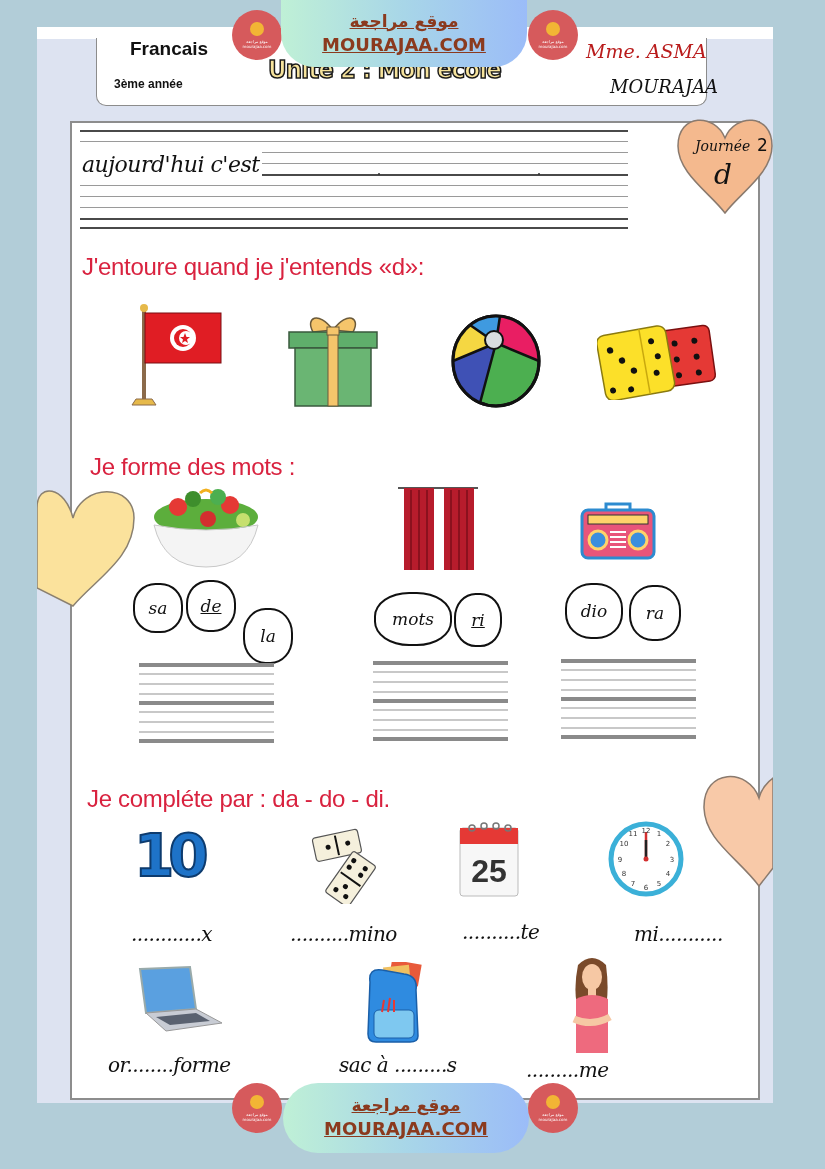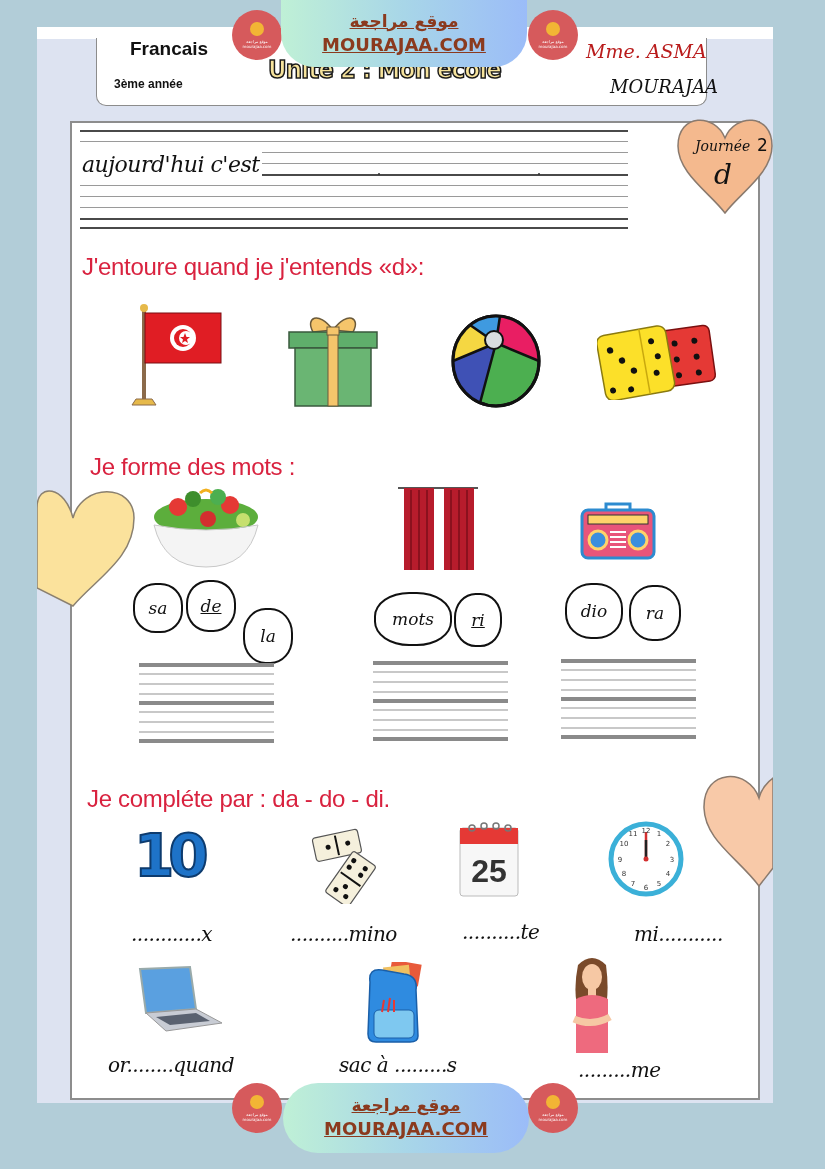--- a/index.html
+++ b/index.html
@@ -345,23 +345,23 @@
 </svg>
 
 <svg class="img" style="left:564px; top:955px;" width="56" height="100" viewBox="0 0 56 100">
   <path d="M14 10 Q28 -4 42 10 Q46 40 40 60 L16 60 Q8 40 14 10 Z" fill="#7a4a2a"></path>
   <ellipse cx="28" cy="22" rx="10" ry="13" fill="#f6c8a4"></ellipse>
   <rect x="24" y="33" width="8" height="8" fill="#f6c8a4"></rect>
   <path d="M12 44 Q28 36 44 44 L44 98 L12 98 Z" fill="#ee6a7e"></path>
   <path d="M10 64 Q28 72 46 62" stroke="#f6c8a4" stroke-width="7" fill="none"></path>
 </svg>
 
-<div class="word" style="left:108px; top:1053px;">or........quand</div>
+<div class="word" style="left:108px; top:1053px;">or........forme</div>
 <div class="word" style="left:339px; top:1053px;">sac à  .........s</div>
-<div class="word" style="left:578px; top:1058px;text-align:right;">.........me</div>
+<div class="word" style="left:526px; top:1058px;text-align:right;">.........me</div>
 
 <div class="wm-badge" style="left:232px; top:10px;">
   <div class="logo"></div>
   <div class="tiny">موقع مراجعة</div>
   <div class="tiny">mourajaa.com</div>
 </div>
 <div class="wm-pill" style="left:281px; top:0px; height:67px; border-radius:0 0 34px 34px;">
   <div class="wm-ar">موقع مراجعة</div>
   <div class="wm-en">MOURAJAA.COM</div>
 </div>

